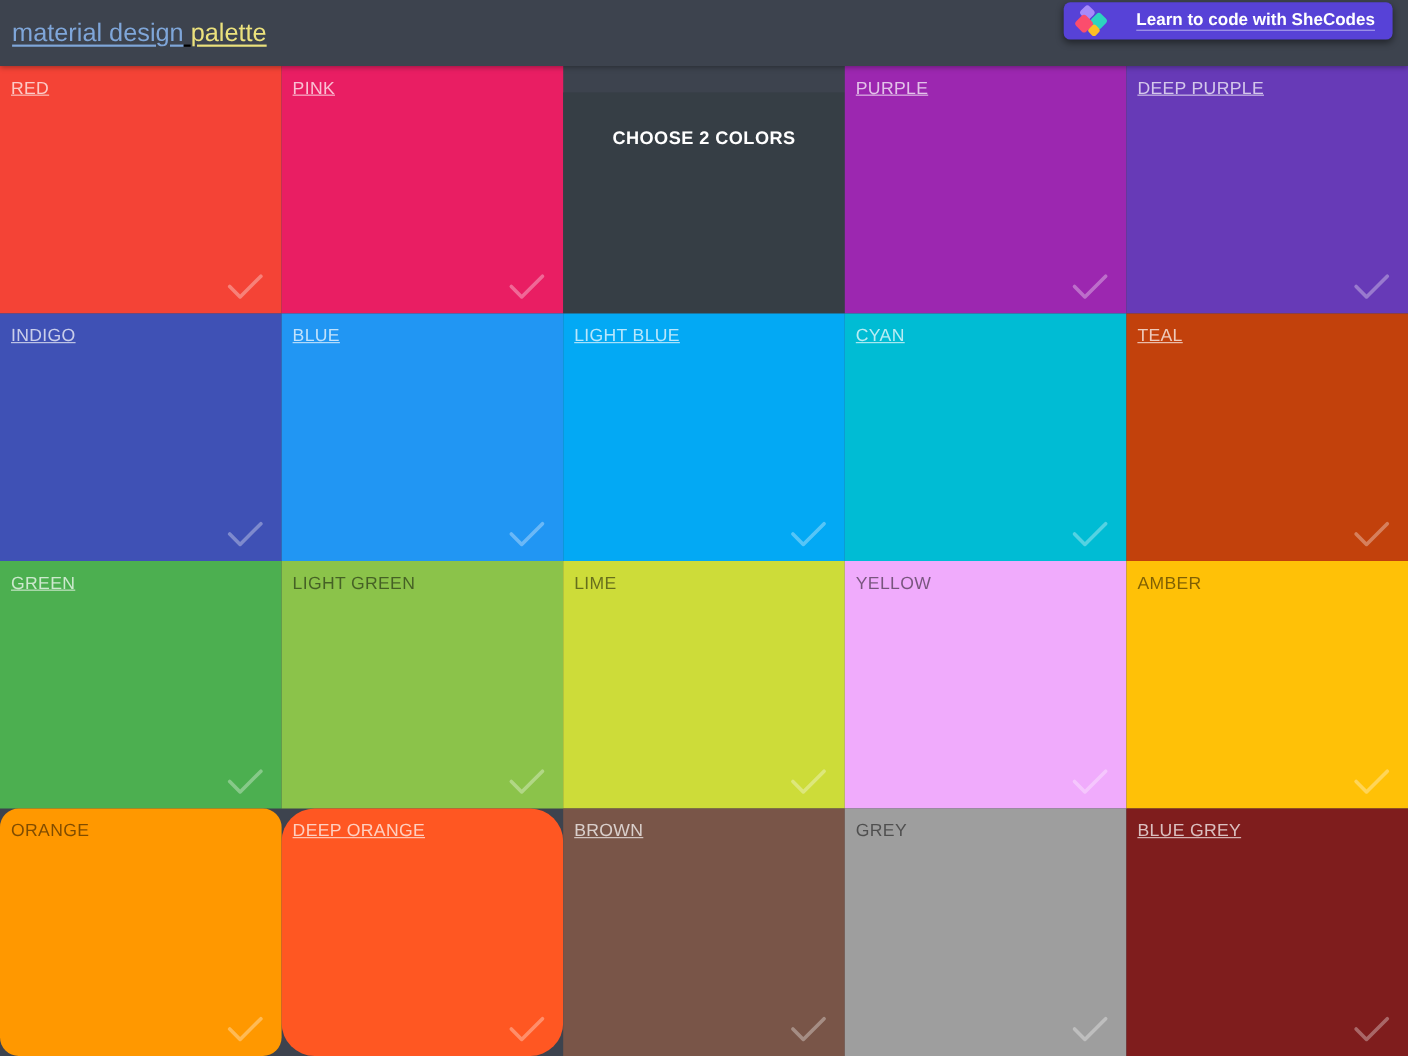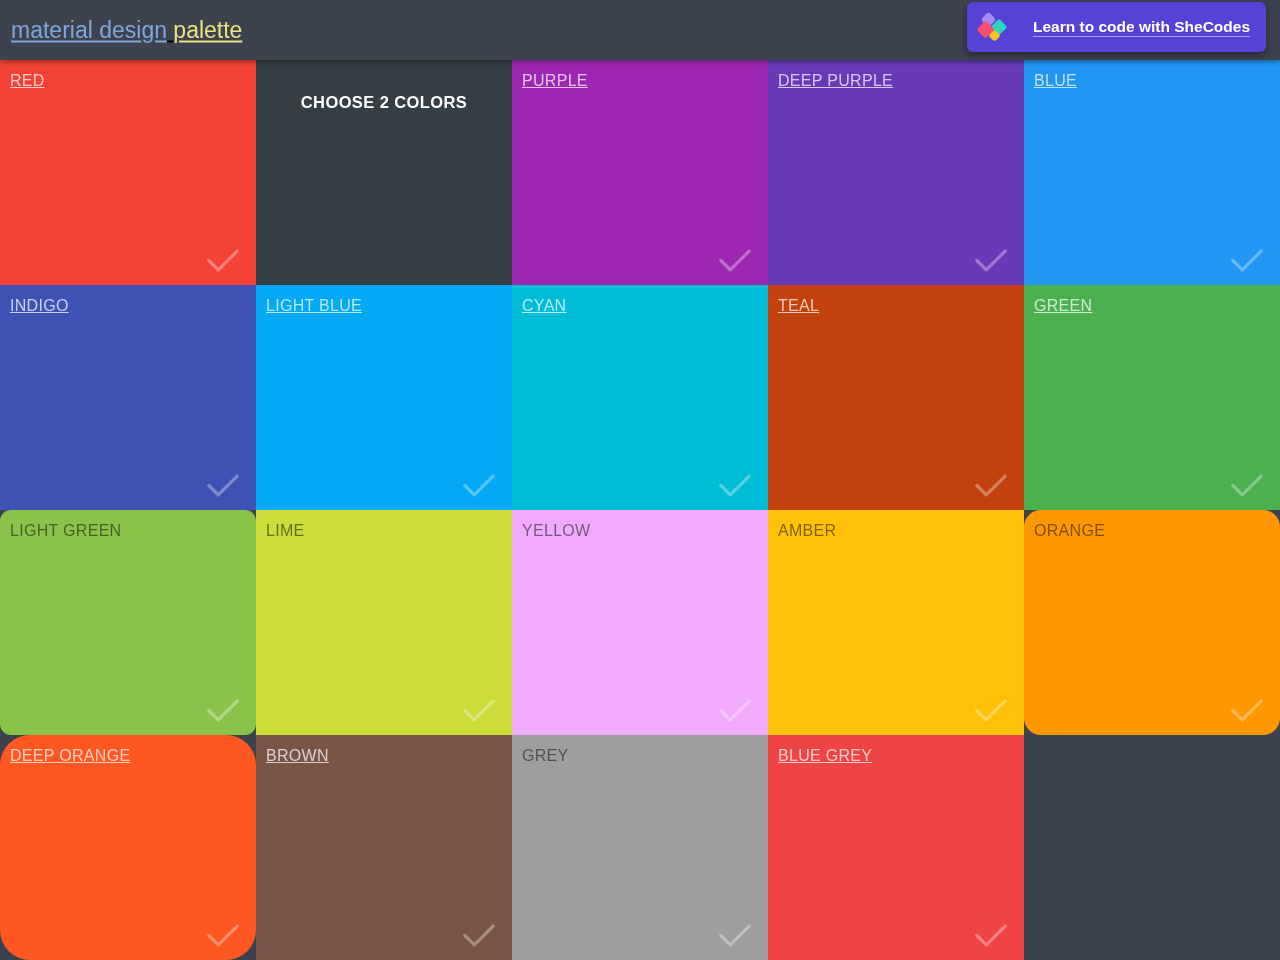--- a/index.html
+++ b/index.html
@@ -21,21 +21,21 @@
     font-size: 23px; white-space: pre;
   }
   .brand span {
     text-decoration: underline;
     text-underline-offset: 3px;
     cursor: pointer;
   }
 
   
   .badge {
-    position: absolute; top: 2px; right: 14px; height: 50px;
+    position: absolute; top: 2px; right: 14px; height: 34px;
     border-radius: 6px;
     display: flex; align-items: center; gap: 27px;
     padding: 0 16px 0 12px;
     box-shadow: 0 3px 7px rgba(0,0,0,0.45);
     cursor: pointer;
   }
   .badge-label {
     color: #ffffff; font-weight: bold; font-size: 15.5px;
     text-decoration: underline;
     text-decoration-color: rgba(255,255,255,0.5);
@@ -63,21 +63,21 @@
   .tile.light .tile-label { color: rgba(255,255,255,0.72); text-decoration: underline; }
   .tile.dark  .tile-label { color: rgba(0,0,0,0.5); }
   .check {
     position: absolute; right: 16px; bottom: 12px;
     width: 34px; height: 25px;
   }
   .check polyline {
     fill: none; stroke: rgba(255,255,255,0.33);
     stroke-width: 3.5; stroke-linecap: round; stroke-linejoin: round;
   }
-  .tile.prompt { cursor: default; }
+  .tile.prompt { cursor: default; margin-top: 24px; }
   .tile.prompt .tile-label {
     left: 50%; transform: translateX(-50%); top: 33px;
     width: max-content;
     color: #ffffff; font-weight: bold; font-size: 16.5px;
     letter-spacing: 0.4px;
   }
 </style>
 </head>
 <body>
 
@@ -95,48 +95,54 @@
   </div>
 </div>
 
 <div class="grid">
     <div class="tile light" style="background: rgb(244, 67, 54);">
     <span class="tile-label">RED</span>
     <svg class="check" viewBox="0 0 36 26">
       <polyline points="3,13 13,23 33,3"></polyline>
     </svg>
   </div>
+    <div class="tile light" style="background: rgb(233, 30, 99);">
+    <span class="tile-label">PINK</span>
+    <svg class="check" viewBox="0 0 36 26">
+      <polyline points="3,13 13,23 33,3"></polyline>
+    </svg>
+  </div>
     <div class="tile prompt" style="background: rgb(54, 62, 69);">
     <span class="tile-label">CHOOSE 2 COLORS</span>
 
   </div>
     <div class="tile light" style="background: rgb(156, 39, 176);">
     <span class="tile-label">PURPLE</span>
     <svg class="check" viewBox="0 0 36 26">
       <polyline points="3,13 13,23 33,3"></polyline>
     </svg>
   </div>
     <div class="tile light" style="background: rgb(103, 58, 183);">
     <span class="tile-label">DEEP PURPLE</span>
     <svg class="check" viewBox="0 0 36 26">
       <polyline points="3,13 13,23 33,3"></polyline>
     </svg>
   </div>
+    <div class="tile light" style="background: rgb(63, 81, 181);">
+    <span class="tile-label">INDIGO</span>
+    <svg class="check" viewBox="0 0 36 26">
+      <polyline points="3,13 13,23 33,3"></polyline>
+    </svg>
+  </div>
     <div class="tile light" style="background: rgb(33, 150, 243);">
     <span class="tile-label">BLUE</span>
     <svg class="check" viewBox="0 0 36 26">
       <polyline points="3,13 13,23 33,3"></polyline>
     </svg>
   </div>
-    <div class="tile light" style="background: rgb(63, 81, 181);">
-    <span class="tile-label">INDIGO</span>
-    <svg class="check" viewBox="0 0 36 26">
-      <polyline points="3,13 13,23 33,3"></polyline>
-    </svg>
-  </div>
     <div class="tile light" style="background: rgb(3, 169, 244);">
     <span class="tile-label">LIGHT BLUE</span>
     <svg class="check" viewBox="0 0 36 26">
       <polyline points="3,13 13,23 33,3"></polyline>
     </svg>
   </div>
     <div class="tile light" style="background: rgb(0, 188, 212);">
     <span class="tile-label">CYAN</span>
     <svg class="check" viewBox="0 0 36 26">
       <polyline points="3,13 13,23 33,3"></polyline>
@@ -147,21 +153,21 @@
     <svg class="check" viewBox="0 0 36 26">
       <polyline points="3,13 13,23 33,3"></polyline>
     </svg>
   </div>
     <div class="tile light" style="background: rgb(76, 175, 80);">
     <span class="tile-label">GREEN</span>
     <svg class="check" viewBox="0 0 36 26">
       <polyline points="3,13 13,23 33,3"></polyline>
     </svg>
   </div>
-    <div class="tile dark" style="background: rgb(139, 195, 74); border-radius: 11px;">
+    <div class="tile dark" style="background: rgb(139, 195, 74);">
     <span class="tile-label">LIGHT GREEN</span>
     <svg class="check" viewBox="0 0 36 26">
       <polyline points="3,13 13,23 33,3"></polyline>
     </svg>
   </div>
     <div class="tile dark" style="background: rgb(205, 220, 57);">
     <span class="tile-label">LIME</span>
     <svg class="check" viewBox="0 0 36 26">
       <polyline points="3,13 13,23 33,3"></polyline>
     </svg>
@@ -195,19 +201,19 @@
     <svg class="check" viewBox="0 0 36 26">
       <polyline points="3,13 13,23 33,3"></polyline>
     </svg>
   </div>
     <div class="tile dark" style="background: rgb(158, 158, 158);">
     <span class="tile-label">GREY</span>
     <svg class="check" viewBox="0 0 36 26">
       <polyline points="3,13 13,23 33,3"></polyline>
     </svg>
   </div>
-    <div class="tile light" style="background: #ef4444; padding-left: 24px;">
+    <div class="tile light" style="background: #7f1d1d; padding-left: 24px;">
     <span class="tile-label">BLUE GREY</span>
     <svg class="check" viewBox="0 0 36 26">
       <polyline points="3,13 13,23 33,3"></polyline>
     </svg>
   </div>
   </div>
 
 </body></html>

